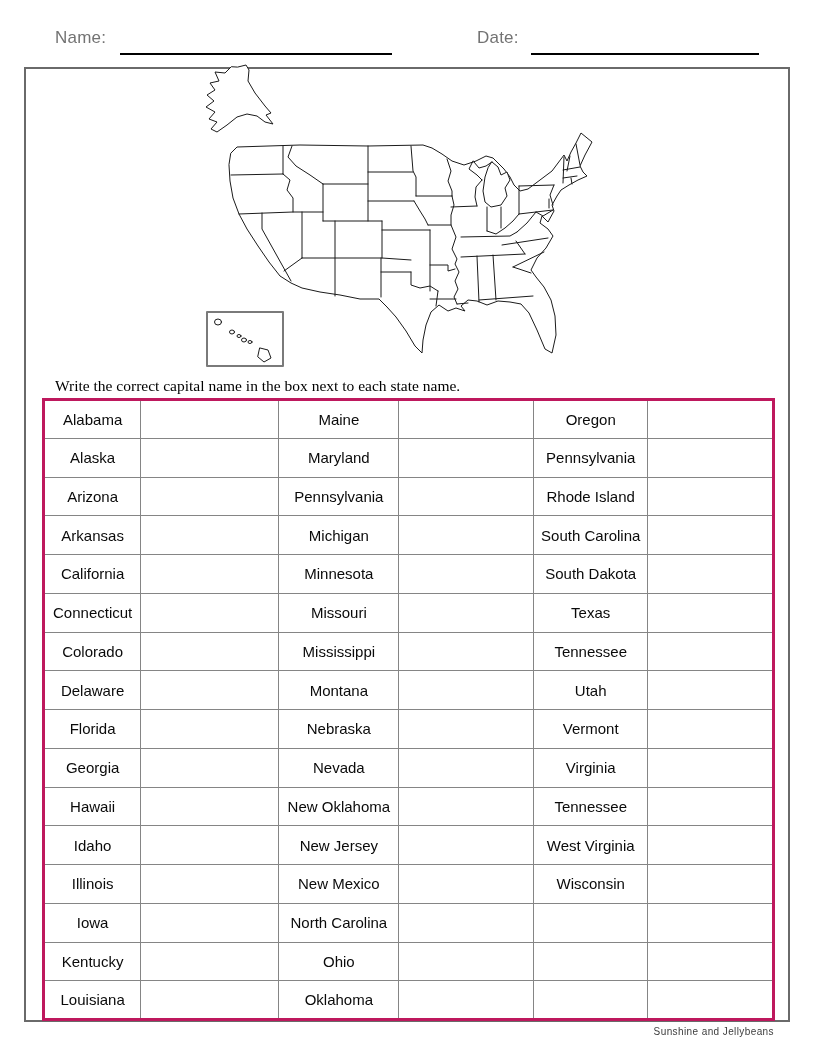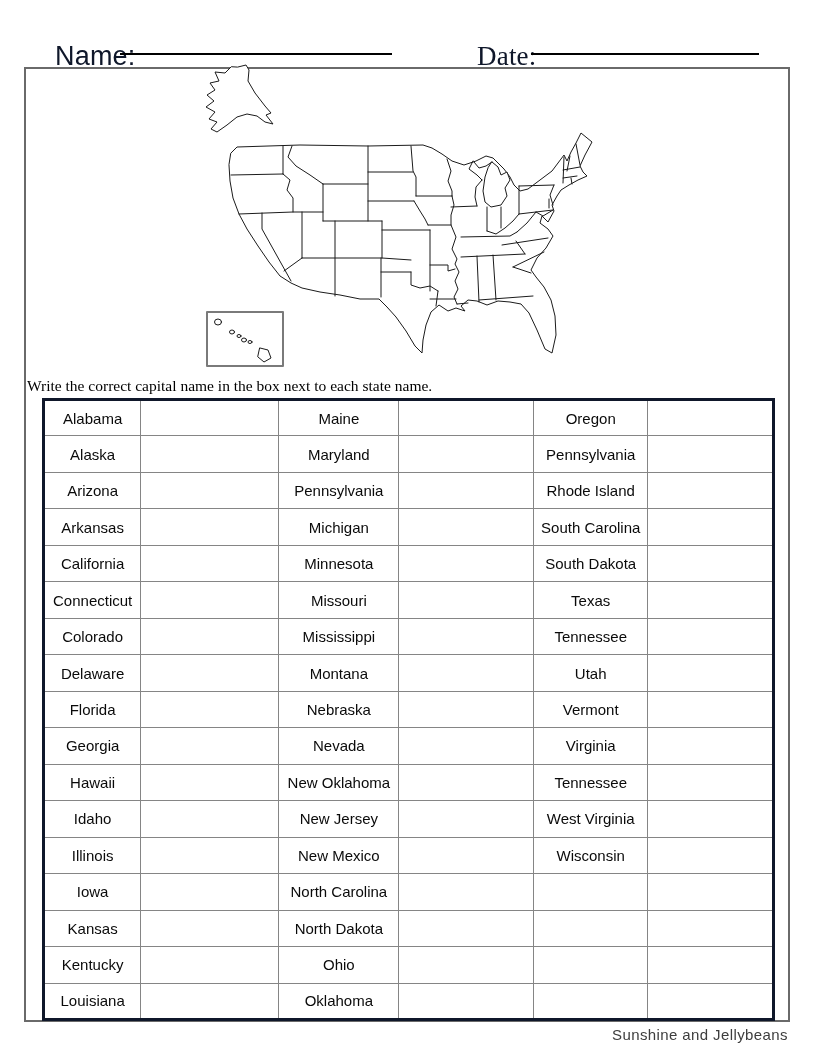--- a/index.html
+++ b/index.html
@@ -7,27 +7,26 @@
   .page {
     position: relative;
     width: 816px;
     height: 1056px;
     background: #fff;
     font-family: "Liberation Sans", sans-serif;
     overflow: hidden;
   }
   .hdr-label {
     position: absolute;
-    font-size: 27px;
-    color: #0f172a;
+    font-size: 17px;
+    color: #737373;
     letter-spacing: 0.2px;
-    margin-top: 13px;
   }
   .name-label { left: 55px; top: 28px; }
-  .date-label { left: 477px; top: 28px; font-family: Liberation Serif, serif; }
+  .date-label { left: 477px; top: 28px; }
   .write-line {
     position: absolute;
     height: 0;
     border-top: 2px solid #000;
   }
   .name-line { left: 120px; top: 53px; width: 272px; }
   .date-line { left: 531px; top: 53px; width: 228px; }
 
   .content-box {
     position: absolute;
@@ -36,21 +35,21 @@
     border: 2px solid #6a6a6a;
     background: #fff;
   }
   .map-wrap {
     position: absolute;
     left: 180px; top: 59px;
     width: 420px; height: 312px;
   }
   .instruction {
     position: absolute;
-    left: 27px; top: 377px;
+    left: 55px; top: 377px;
     font-family: "Liberation Serif", serif;
     font-size: 15.5px;
     color: #000;
   }
   table.capitals {
     position: absolute;
     left: 42px; top: 398px;
     width: 733px; height: 623px;
     border-collapse: collapse;
     table-layout: fixed;
@@ -59,27 +58,27 @@
   table.capitals td {
     border: 1px solid #858585;
     height: 33px;
     font-size: 15px;
     color: #0a0a0a;
     text-align: center;
     vertical-align: middle;
     overflow: hidden;
     white-space: nowrap;
   }
-  table.capitals { border: 3px solid #0f172a; }
+  table.capitals { border: 3px solid #be185d; }
   td.state-cell { border-right: 1px solid #4a4a4a; }
   td.grp { border-left: 7px double #000; margin-left: 27px; }
   .credit {
     position: absolute;
-    right: 28px; top: 1026px;
-    font-size: 15px;
+    right: 42px; top: 1026px;
+    font-size: 10px;
     color: #3d3d3d;
     letter-spacing: 0.4px;
   }
 </style>
 </head>
 <body>
 
 <div class="page">
 
   <span class="hdr-label name-label">Name:</span>
@@ -309,28 +308,20 @@
         </tr>
         <tr>
           <td class="state-cell">Iowa</td>
           <td class="answer-cell"></td>
           <td class="state-cell grp">North Carolina</td>
           <td class="answer-cell"></td>
           <td class="state-cell grp"></td>
           <td class="answer-cell"></td>
         </tr>
         <tr>
-          <td class="state-cell">Kansas</td>
-          <td class="answer-cell"></td>
-          <td class="state-cell grp">North Dakota</td>
-          <td class="answer-cell"></td>
-          <td class="state-cell grp"></td>
-          <td class="answer-cell"></td>
-        </tr>
-        <tr>
           <td class="state-cell">Kentucky</td>
           <td class="answer-cell"></td>
           <td class="state-cell grp">Ohio</td>
           <td class="answer-cell"></td>
           <td class="state-cell grp"></td>
           <td class="answer-cell"></td>
         </tr>
         <tr>
           <td class="state-cell">Louisiana</td>
           <td class="answer-cell"></td>

